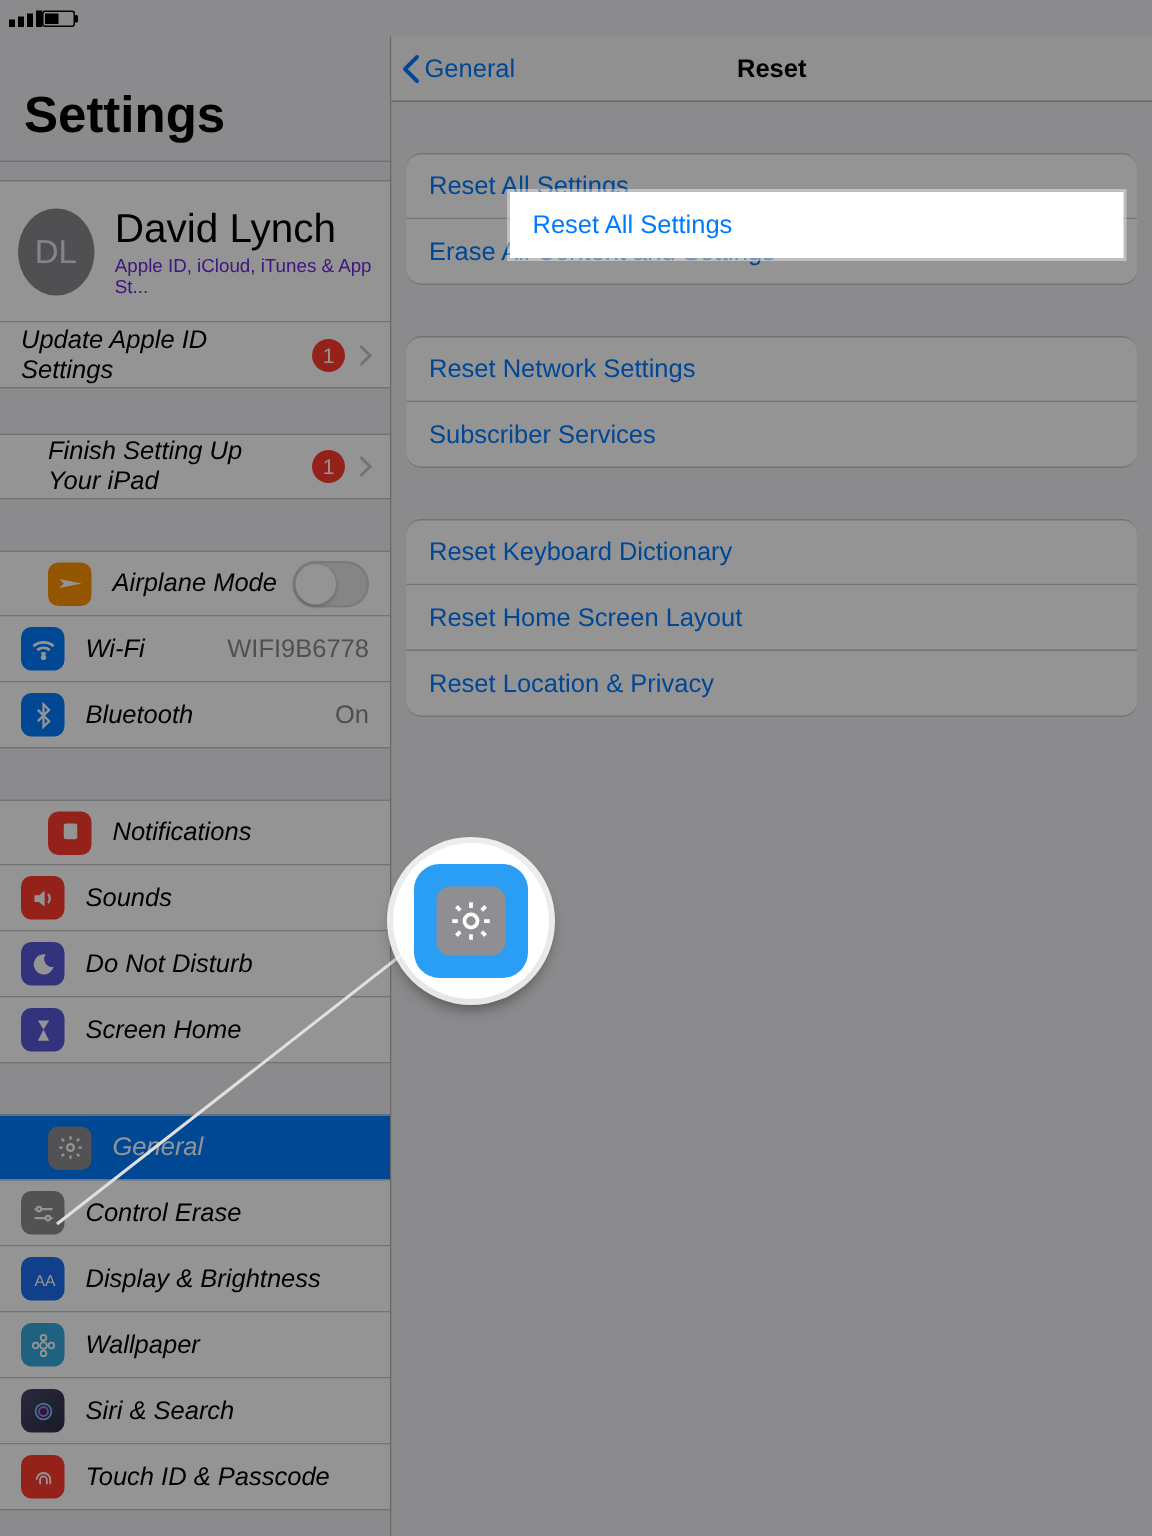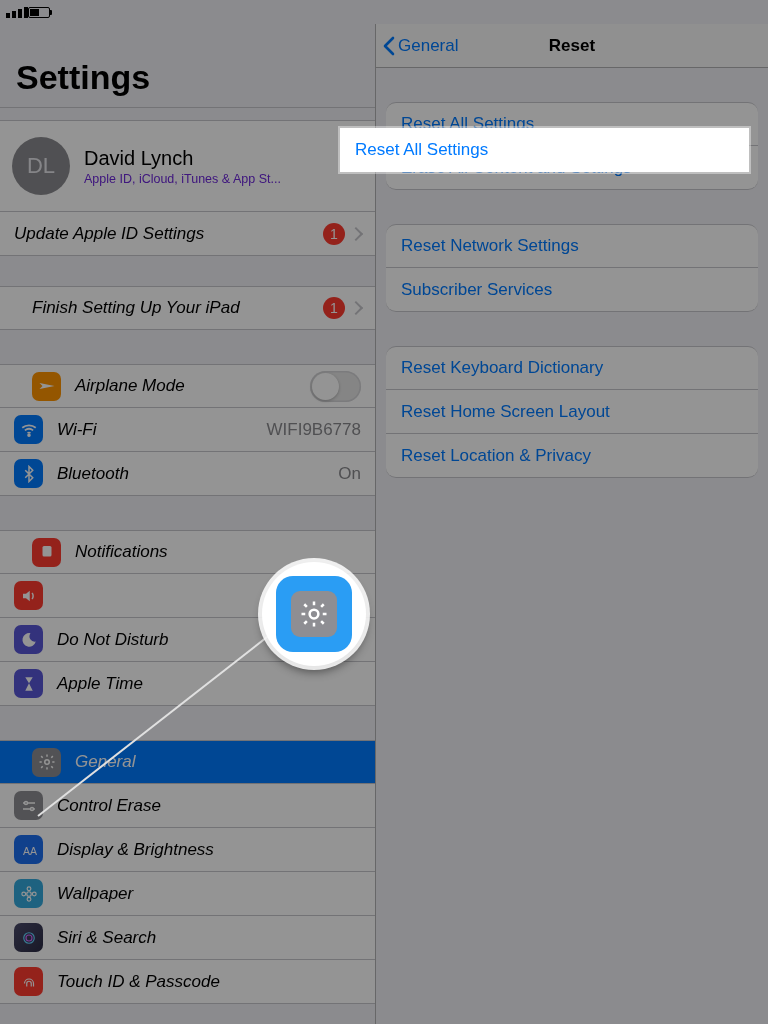--- a/index.html
+++ b/index.html
@@ -11,35 +11,35 @@
   .statusbar .sigs { display:flex; gap:2px; align-items:flex-end; }
   .statusbar .sigs span { width:4px; background:#000; display:inline-block; }
   .statusbar .sigs span:nth-child(1){height:5px} .statusbar .sigs span:nth-child(2){height:7px}
   .statusbar .sigs span:nth-child(3){height:9px} .statusbar .sigs span:nth-child(4){height:11px}
   .statusbar .right { display:flex; align-items:center; gap:4px; }
   .statusbar .batt { width:22px; height:11px; border:1.3px solid #000; border-radius:2px; position:relative; }
   .statusbar .batt::after { content:""; position:absolute; right:-3px; top:2px; width:2px; height:5px; background:#000; border-radius:0 1px 1px 0;}
   .statusbar .batt i { position:absolute; left:1px; top:1px; bottom:1px; width:45%; background:#000;}
 
   .columns { display:flex; position:absolute; top:24px; left:0; right:0; bottom:0; }
-  .left { width:376px; border-right:1px solid #b2b2b4; background:#efeff4; overflow:hidden; position:relative;}
+  .left { width:261px; border-right:1px solid #b2b2b4; background:#efeff4; overflow:hidden; position:relative;}
   .right { flex:1; background:#efeff4; position:relative; }
 
   .bigtitle { font-size:34px; font-weight:700; padding:34px 16px 10px; color:#000; }
   .hair { height:1px; background:#c7c7cc; }
 
   .cell { background:#fff; min-height:44px; display:flex; align-items:center; padding:0 14px; font-size:17px; color:#000; border-bottom:1px solid #c7c7cc; position:relative;}
   .cell:first-child { border-top:1px solid #c7c7cc;padding-left:32px; }
   .cell .label { flex:1;font-style:italic; }
   .cell.small { height:44px; }
   .group { margin-top:34px; }
 
   .profile { background:#fff; padding:16px 12px; display:flex; align-items:center; gap:14px; border-top:1px solid #c7c7cc; border-bottom:1px solid #c7c7cc; margin-top:12px;}
   .avatar { width:58px; height:58px; border-radius:50%; background:#8b8b8f; color:#e5e5ea; display:flex; align-items:center; justify-content:center; font-size:22px; font-weight:400;}
-  .profile .texts .name { font-size:20px; font-weight:400; color:#000;}
+  .profile .texts .name { font-size:27px; font-weight:400; color:#000;}
   .profile .texts .sub  { font-size:12.5px; color:#6d28d9; margin-top:2px;}
 
   .chev { width:10px; height:10px; border-top:2px solid #c7c7cc; border-right:2px solid #c7c7cc; transform:rotate(45deg); margin-left:6px;}
   .badge { background:#ff3b30; color:#fff; min-width:22px; height:22px; border-radius:11px; display:flex; align-items:center; justify-content:center; font-size:14px; margin-left:8px;}
 
   .appicon { width:29px; height:29px; border-radius:7px; margin-right:14px; display:flex; align-items:center; justify-content:center; }
   .appicon svg { width:18px; height:18px; }
   .ic-orange{background:#ff9500} .ic-blue{background:#007aff} .ic-red{background:#ff3b30}
   .ic-purple{background:#5856d6} .ic-gray{background:#8e8e93} .ic-teal{background:#34aadc}
   .ic-darkblue{background:#1d6ef0}
@@ -162,36 +162,37 @@
           </span>
           <span class="label">Notifications</span>
         </div>
         <div class="cell small">
           <span class="appicon ic-red">
             <svg viewBox="0 0 24 24" fill="#fff">
                 <path d="M4 9h4l5-4v14l-5-4H4z"></path>
                 <path d="M16 8c2 2 2 6 0 8" fill="none" stroke="#fff" stroke-width="2"></path>
               </svg>
           </span>
+          <span class="label">Sounds</span>
         </div>
         <div class="cell small">
           <span class="appicon ic-purple">
             <svg viewBox="0 0 24 24" fill="#fff">
                 <path d="M14 3a9 9 0 1 0 7 11 7 7 0 0 1-7-11z"></path>
               </svg>
           </span>
           <span class="label">Do Not Disturb</span>
         </div>
         <div class="cell small">
           <span class="appicon ic-purple">
             <svg viewBox="0 0 24 24" fill="#fff">
                 <path d="M7 3h10l-5 8 5 10H7l5-10z"></path>
               </svg>
           </span>
-          <span class="label">Apple Time</span>
+          <span class="label">Screen Home</span>
         </div>
       </div>
 
       <div class="group">
         <div class="cell small selected">
           <span class="appicon ic-gray">
             <svg viewBox="0 0 24 24" fill="none" stroke="#fff" stroke-width="2">
                 <circle cx="12" cy="12" r="3"></circle>
                 <path d="M12 2v3M12 19v3M4.2 4.2l2.1 2.1M17.7 17.7l2.1 2.1M2 12h3M19 12h3M4.2 19.8l2.1-2.1M17.7 6.3l2.1-2.1"></path>
               </svg>

